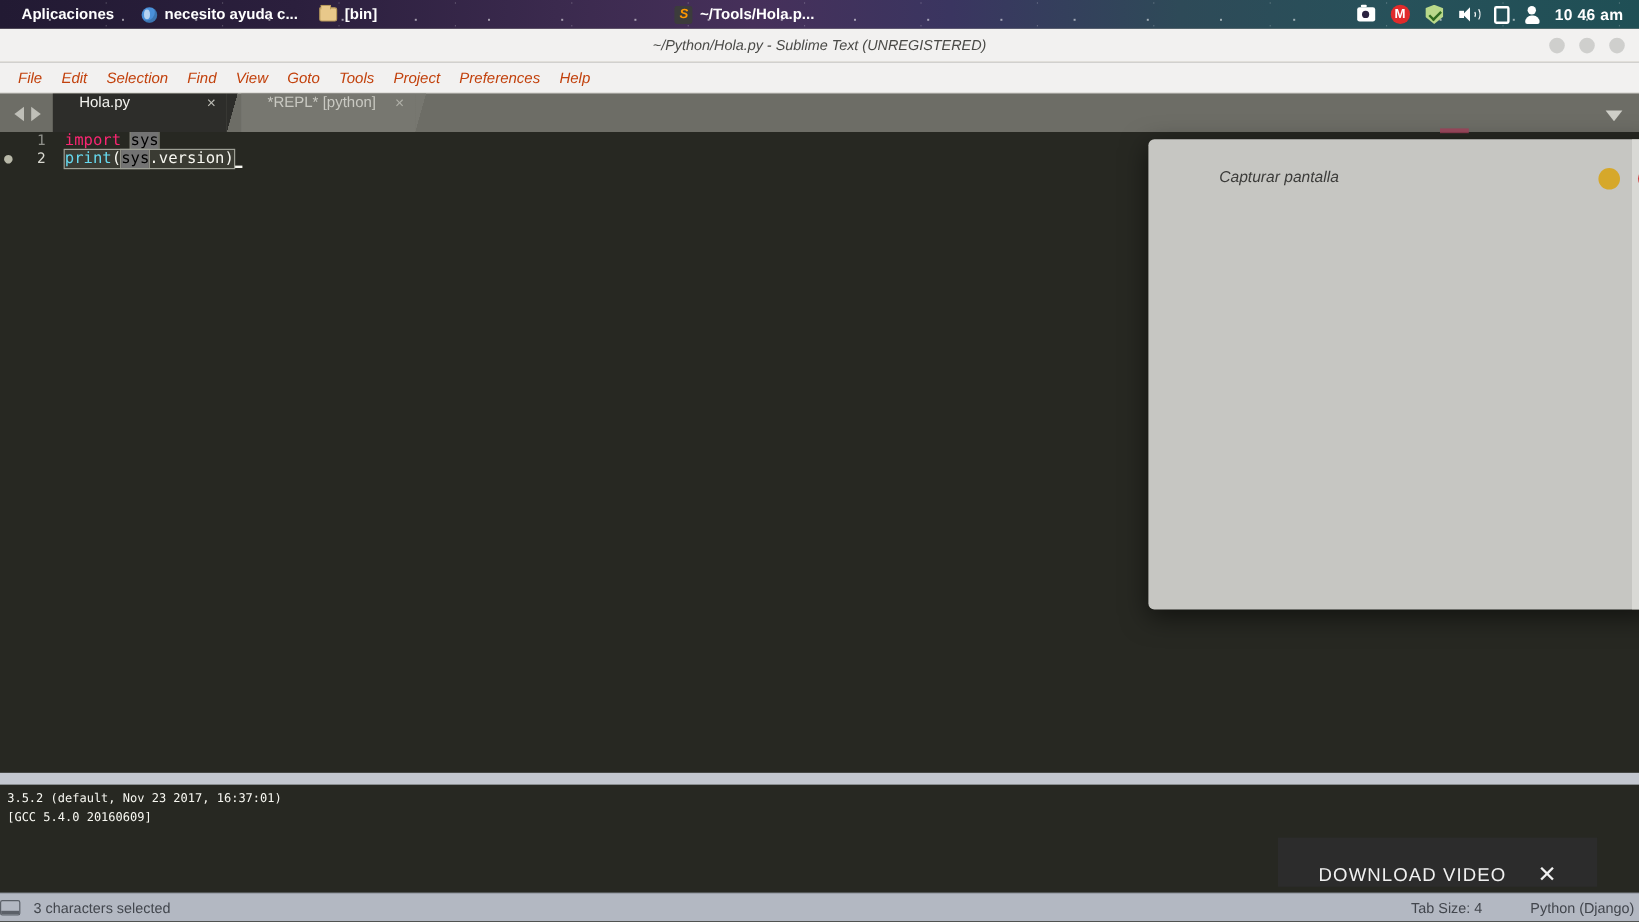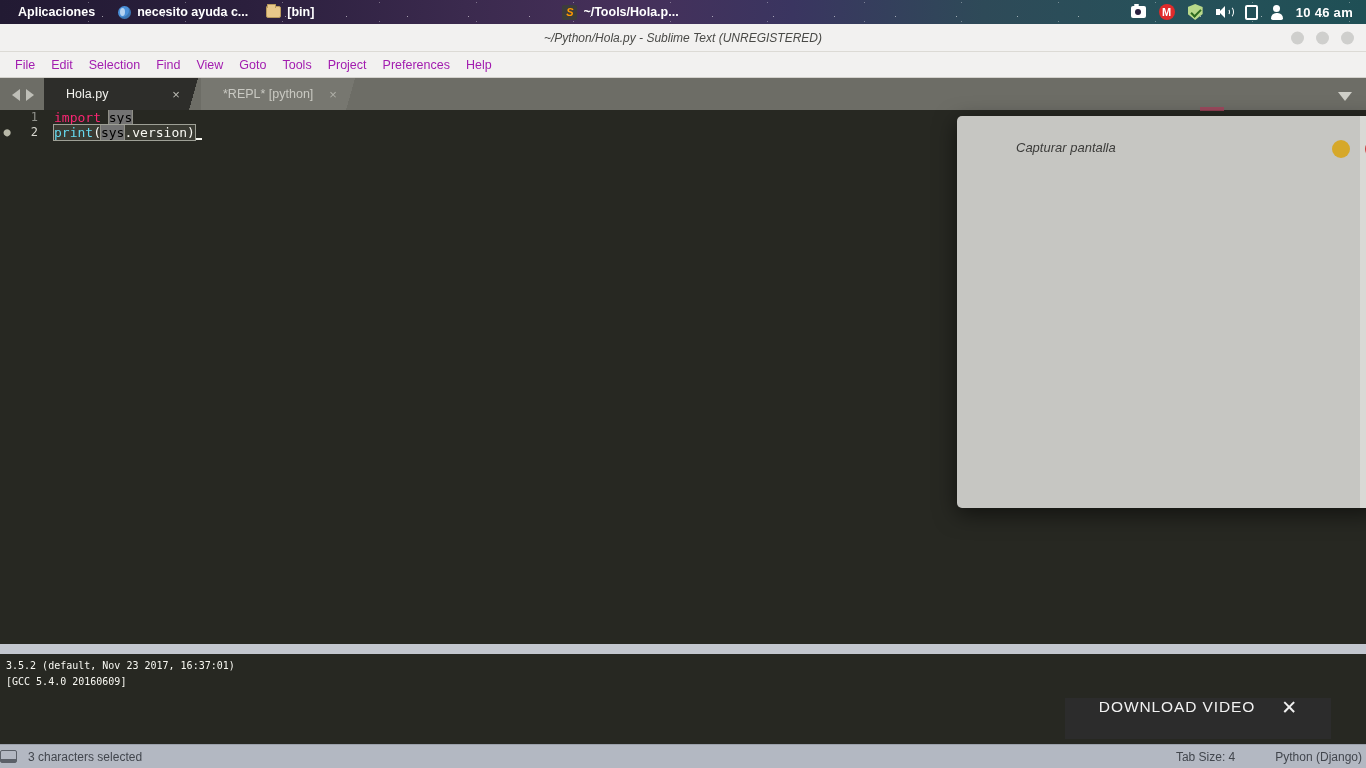--- a/index.html
+++ b/index.html
@@ -67,33 +67,33 @@
   }
   #st-title .ttl { font-size:12px; color:#4a4a47; font-style:italic; }
   #winbtns { position:absolute; right:12px; top:50%; transform:translateY(-50%); display:flex; gap:12px; }
   #winbtns span { width:13px;height:13px;border-radius:50%;background:#cfcfcd; display:block; }
 
   #st-menu {
     position:absolute; left:0; top:52px; width:1366px; height:26px;
     background:#f2f1f0; border-bottom:1px solid #d4d2cd;
     display:flex; align-items:center; padding-left:8px; gap:2px;
   }
-  #st-menu .m { font-size:12.5px; color:#a21caf; padding:3px 7px; white-space:nowrap; }
+  #st-menu .m { font-size:12.5px; color:#c2410c; font-style:italic; padding:3px 7px; white-space:nowrap; }
 
   #st-tabs {
     position:absolute; left:0; top:78px; width:1366px; height:32px;
     background:#6d6d66;
     display:flex; align-items:flex-end;
   }
   #tabnav { display:flex; align-items:center; gap:6px; padding:0 10px 9px 12px; }
   .arw { width:0;height:0;border-top:6px solid transparent;border-bottom:6px solid transparent; }
   .arw-l { border-right:8px solid #bfbfb8; }
   .arw-r { border-left:8px solid #bfbfb8; }
   .tab {
-    height:32px; display:flex; align-items:center; gap:0;
+    height:32px; display:flex; align-items:flex-start; gap:0;
     padding:0 0 0 22px; min-width:145px; position:relative;
     font-size:12.5px; white-space:nowrap;
   }
   .tab .lbl { flex:1; }
   .tab .x { width:26px; text-align:center; font-size:13px; }
   .tab.active { background:#2d2d2a; color:#f3f3ef; }
   .tab.active .x { color:#bdbdb6; }
   .tab.inactive { background:#777770; color:#c9c9c2; }
   .tab.inactive .x { color:#b0b0a8; }
   .tab::after{ content:""; position:absolute; right:-9px; top:0; width:9px; height:32px; }
@@ -153,21 +153,21 @@
     font-size:13px; font-style:italic; color:#3c3c3a;
   }
   #dlg-dot-y { position:absolute; right:27px; top:24px; width:18px;height:18px;border-radius:50%;background:#d6a82a; }
   #dlg-dot-r { position:absolute; right:-6px; top:24px; width:18px;height:18px;border-radius:50%;background:#cf3b3b; }
   #dlg-strip { position:absolute; right:8px; top:0; width:9px; height:392px; background:#d9d9d5; }
   #dlg-notch { position:absolute; left:1200px; top:107px; width:24px; height:4px; background:#a8415c; opacity:.8; }
 
   
   #dlbanner {
     position:absolute; left:1065px; top:698px; width:266px; height:41px;
-    background:#2c2c2c; display:flex; align-items:flex-start; justify-content:center; gap:26px;
+    background:#2c2c2c; display:flex; align-items:flex-end; justify-content:center; gap:26px;
     color:#f1f1f1;
   }
   #dlbanner .t { font-size:15.5px; letter-spacing:.9px; }
   #dlbanner .xx { font-size:19px; line-height:1; }
 </style>
 </head>
 <body>
 
 <div id="screen">
 

